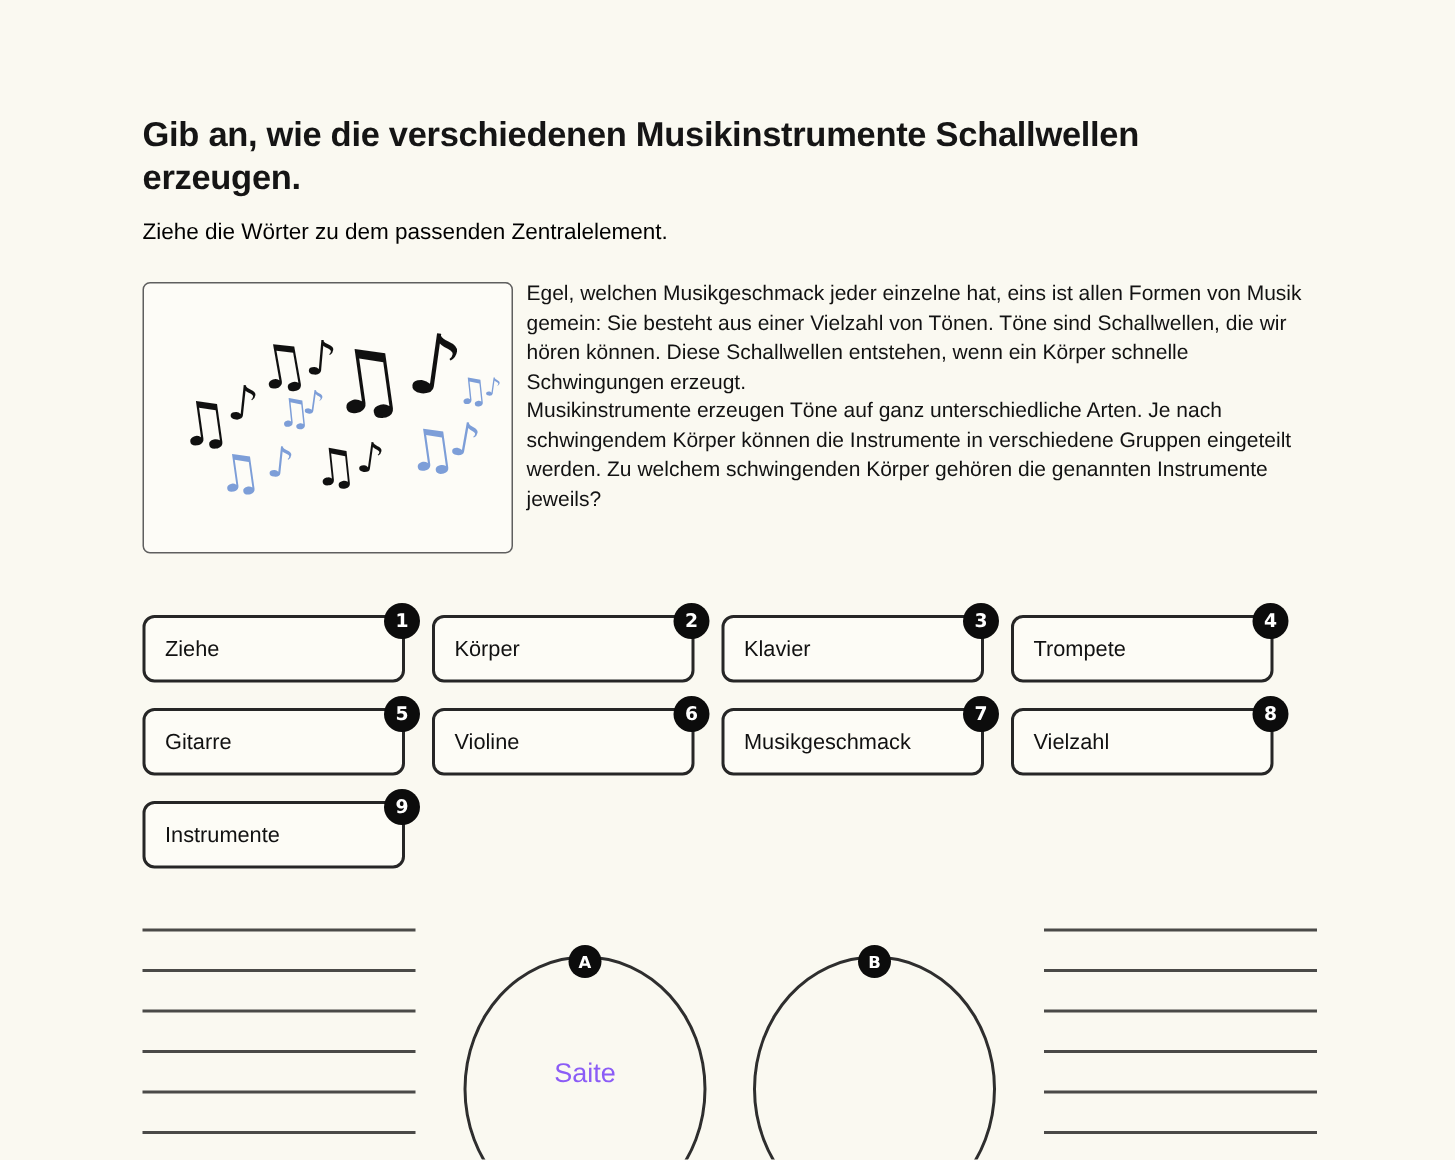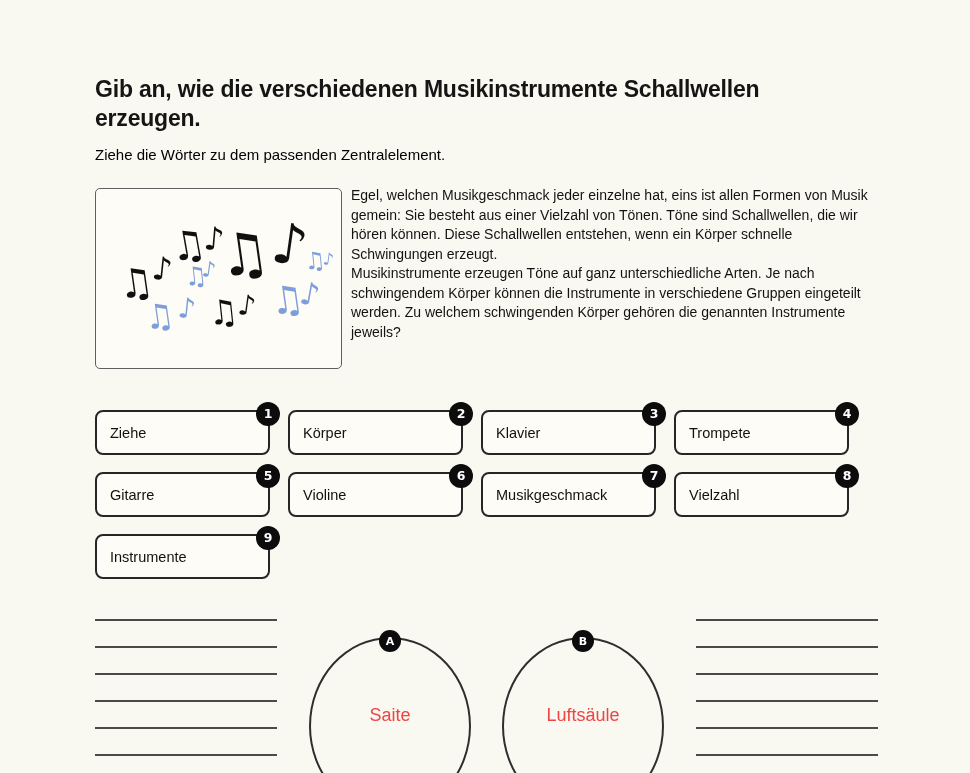--- a/index.html
+++ b/index.html
@@ -70,21 +70,21 @@
   .zone-b{left:502px;}
   .zone-badge{
     position:absolute;top:-9px;left:50%;transform:translateX(-50%);
     width:22px;height:22px;background:#0c0c0c;border-radius:50%;
     color:#fff;font-size:11px;font-weight:700;
     display:flex;align-items:center;justify-content:center;
     font-family:"DejaVu Sans",sans-serif;
   }
   .zone-label{
     position:absolute;top:66px;left:0;width:100%;
-    text-align:center;font-size:18px;color:#ef4444;
+    text-align:center;font-size:18px;color:#8b5cf6;
   }
 </style>
 </head>
 <body>
 
 <div class="page">
 
   <h1 class="title">Gib an, wie die verschiedenen Musikinstrumente Schallwellen erzeugen.</h1>
   <p class="subtitle">Ziehe die Wörter zu dem passenden Zentralelement.</p>
 
@@ -168,21 +168,20 @@
     <div class="answer-line"></div>
   </div>
 
   <div class="zone zone-a">
     <span class="zone-badge">A</span>
     <span class="zone-label">Saite</span>
   </div>
 
   <div class="zone zone-b">
     <span class="zone-badge">B</span>
-    <span class="zone-label">Luftsäule</span>
   </div>
 
   <div class="lines-group lines-right">
     <div class="answer-line"></div>
     <div class="answer-line"></div>
     <div class="answer-line"></div>
     <div class="answer-line"></div>
     <div class="answer-line"></div>
     <div class="answer-line"></div>
   </div>

